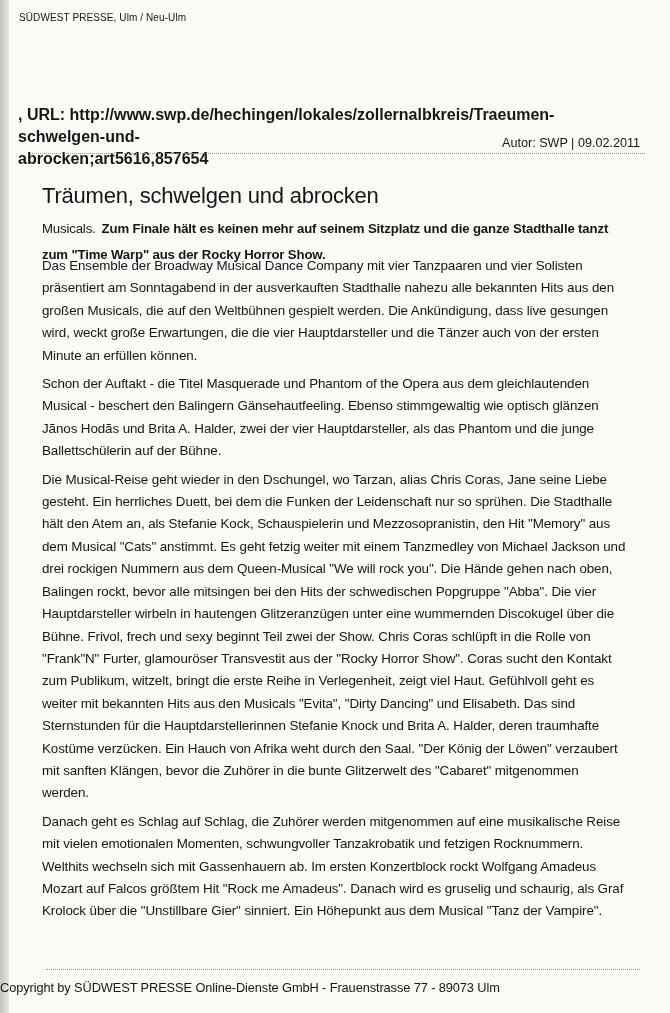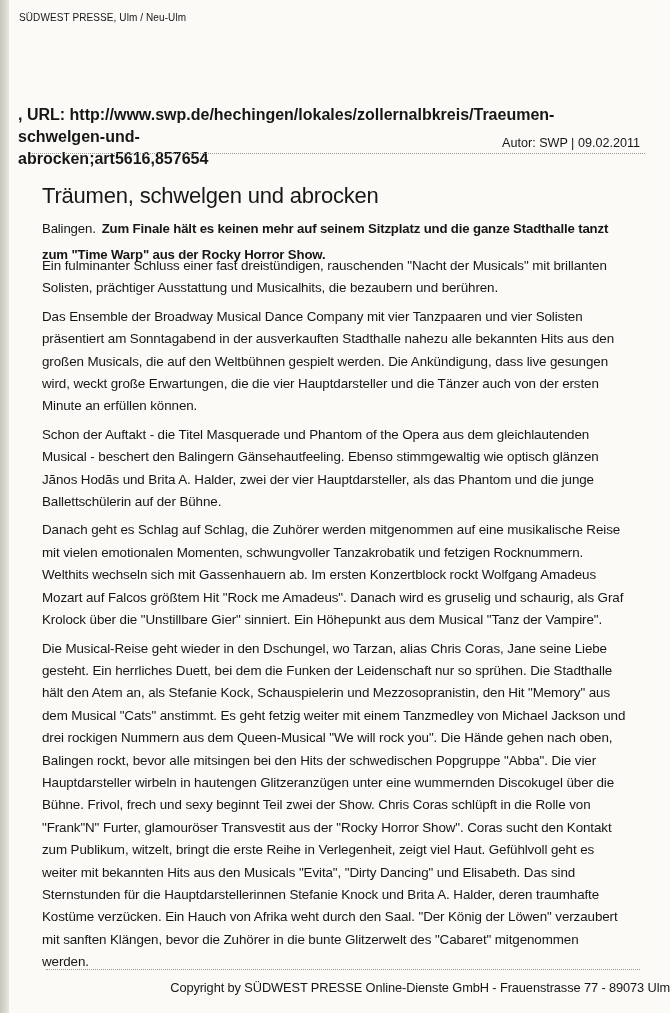--- a/index.html
+++ b/index.html
@@ -84,73 +84,71 @@
     line-height: 22.4px;
     letter-spacing: -0.1px;
   }
   .article-body p {
     margin: 0 0 6px 0;
     white-space: pre-line;
   }
   .copyright {
     position: absolute;
     left: 0; right: 0; top: 980px;
-    text-align: right;
+    text-align: left;
     font-size: 12.8px;
     letter-spacing: -0.1px;
   }
 </style>
 </head>
 <body>
 
 <div class="scan-edge"></div>
 
 <div class="masthead">SÜDWEST PRESSE, Ulm / Neu-Ulm</div>
 
 <div class="article-url">, URL: http://www.swp.de/hechingen/lokales/zollernalbkreis/Traeumen-schwelgen-und-
 abrocken;art5616,857654</div>
 
 <div class="author-date">Autor: SWP | 09.02.2011</div>
 
 <div class="rule rule-top"></div>
 
 <h1 class="article-title">Träumen, schwelgen und abrocken</h1>
 
-<p class="article-lead"><span class="lead-location">Balingen.</span><span>Zum Finale hält es keinen mehr auf seinem Sitzplatz und die ganze Stadthalle tanzt
+<p class="article-lead"><span class="lead-location">Musicals.</span><span>Zum Finale hält es keinen mehr auf seinem Sitzplatz und die ganze Stadthalle tanzt
 zum "Time Warp" aus der Rocky Horror Show.</span></p>
 
 <div class="article-body">
-  <p>Ein fulminanter Schluss einer fast dreistündigen, rauschenden "Nacht der Musicals" mit brillanten
-Solisten, prächtiger Ausstattung und Musicalhits, die bezaubern und berühren.</p>
   <p>Das Ensemble der Broadway Musical Dance Company mit vier Tanzpaaren und vier Solisten
 präsentiert am Sonntagabend in der ausverkauften Stadthalle nahezu alle bekannten Hits aus den
 großen Musicals, die auf den Weltbühnen gespielt werden. Die Ankündigung, dass live gesungen
 wird, weckt große Erwartungen, die die vier Hauptdarsteller und die Tänzer auch von der ersten
 Minute an erfüllen können.</p>
   <p>Schon der Auftakt - die Titel Masquerade und Phantom of the Opera aus dem gleichlautenden
 Musical - beschert den Balingern Gänsehautfeeling. Ebenso stimmgewaltig wie optisch glänzen
 Jãnos Hodãs und Brita A. Halder, zwei der vier Hauptdarsteller, als das Phantom und die junge
 Ballettschülerin auf der Bühne.</p>
-  <p>Danach geht es Schlag auf Schlag, die Zuhörer werden mitgenommen auf eine musikalische Reise
-mit vielen emotionalen Momenten, schwungvoller Tanzakrobatik und fetzigen Rocknummern.
-Welthits wechseln sich mit Gassenhauern ab. Im ersten Konzertblock rockt Wolfgang Amadeus
-Mozart auf Falcos größtem Hit "Rock me Amadeus". Danach wird es gruselig und schaurig, als Graf
-Krolock über die "Unstillbare Gier" sinniert. Ein Höhepunkt aus dem Musical "Tanz der Vampire".</p>
   <p>Die Musical-Reise geht wieder in den Dschungel, wo Tarzan, alias Chris Coras, Jane seine Liebe
 gesteht. Ein herrliches Duett, bei dem die Funken der Leidenschaft nur so sprühen. Die Stadthalle
 hält den Atem an, als Stefanie Kock, Schauspielerin und Mezzosopranistin, den Hit "Memory" aus
 dem Musical "Cats" anstimmt. Es geht fetzig weiter mit einem Tanzmedley von Michael Jackson und
 drei rockigen Nummern aus dem Queen-Musical "We will rock you". Die Hände gehen nach oben,
 Balingen rockt, bevor alle mitsingen bei den Hits der schwedischen Popgruppe "Abba". Die vier
 Hauptdarsteller wirbeln in hautengen Glitzeranzügen unter eine wummernden Discokugel über die
 Bühne. Frivol, frech und sexy beginnt Teil zwei der Show. Chris Coras schlüpft in die Rolle von
 "Frank"N" Furter, glamouröser Transvestit aus der "Rocky Horror Show". Coras sucht den Kontakt
 zum Publikum, witzelt, bringt die erste Reihe in Verlegenheit, zeigt viel Haut. Gefühlvoll geht es
 weiter mit bekannten Hits aus den Musicals "Evita", "Dirty Dancing" und Elisabeth. Das sind
 Sternstunden für die Hauptdarstellerinnen Stefanie Knock und Brita A. Halder, deren traumhafte
 Kostüme verzücken. Ein Hauch von Afrika weht durch den Saal. "Der König der Löwen" verzaubert
 mit sanften Klängen, bevor die Zuhörer in die bunte Glitzerwelt des "Cabaret" mitgenommen
 werden.</p>
+  <p>Danach geht es Schlag auf Schlag, die Zuhörer werden mitgenommen auf eine musikalische Reise
+mit vielen emotionalen Momenten, schwungvoller Tanzakrobatik und fetzigen Rocknummern.
+Welthits wechseln sich mit Gassenhauern ab. Im ersten Konzertblock rockt Wolfgang Amadeus
+Mozart auf Falcos größtem Hit "Rock me Amadeus". Danach wird es gruselig und schaurig, als Graf
+Krolock über die "Unstillbare Gier" sinniert. Ein Höhepunkt aus dem Musical "Tanz der Vampire".</p>
 </div>
 
 <div class="rule rule-bottom"></div>
 
 <div class="copyright">Copyright by SÜDWEST PRESSE Online-Dienste GmbH - Frauenstrasse 77 - 89073 Ulm</div>
 
 </body></html>

